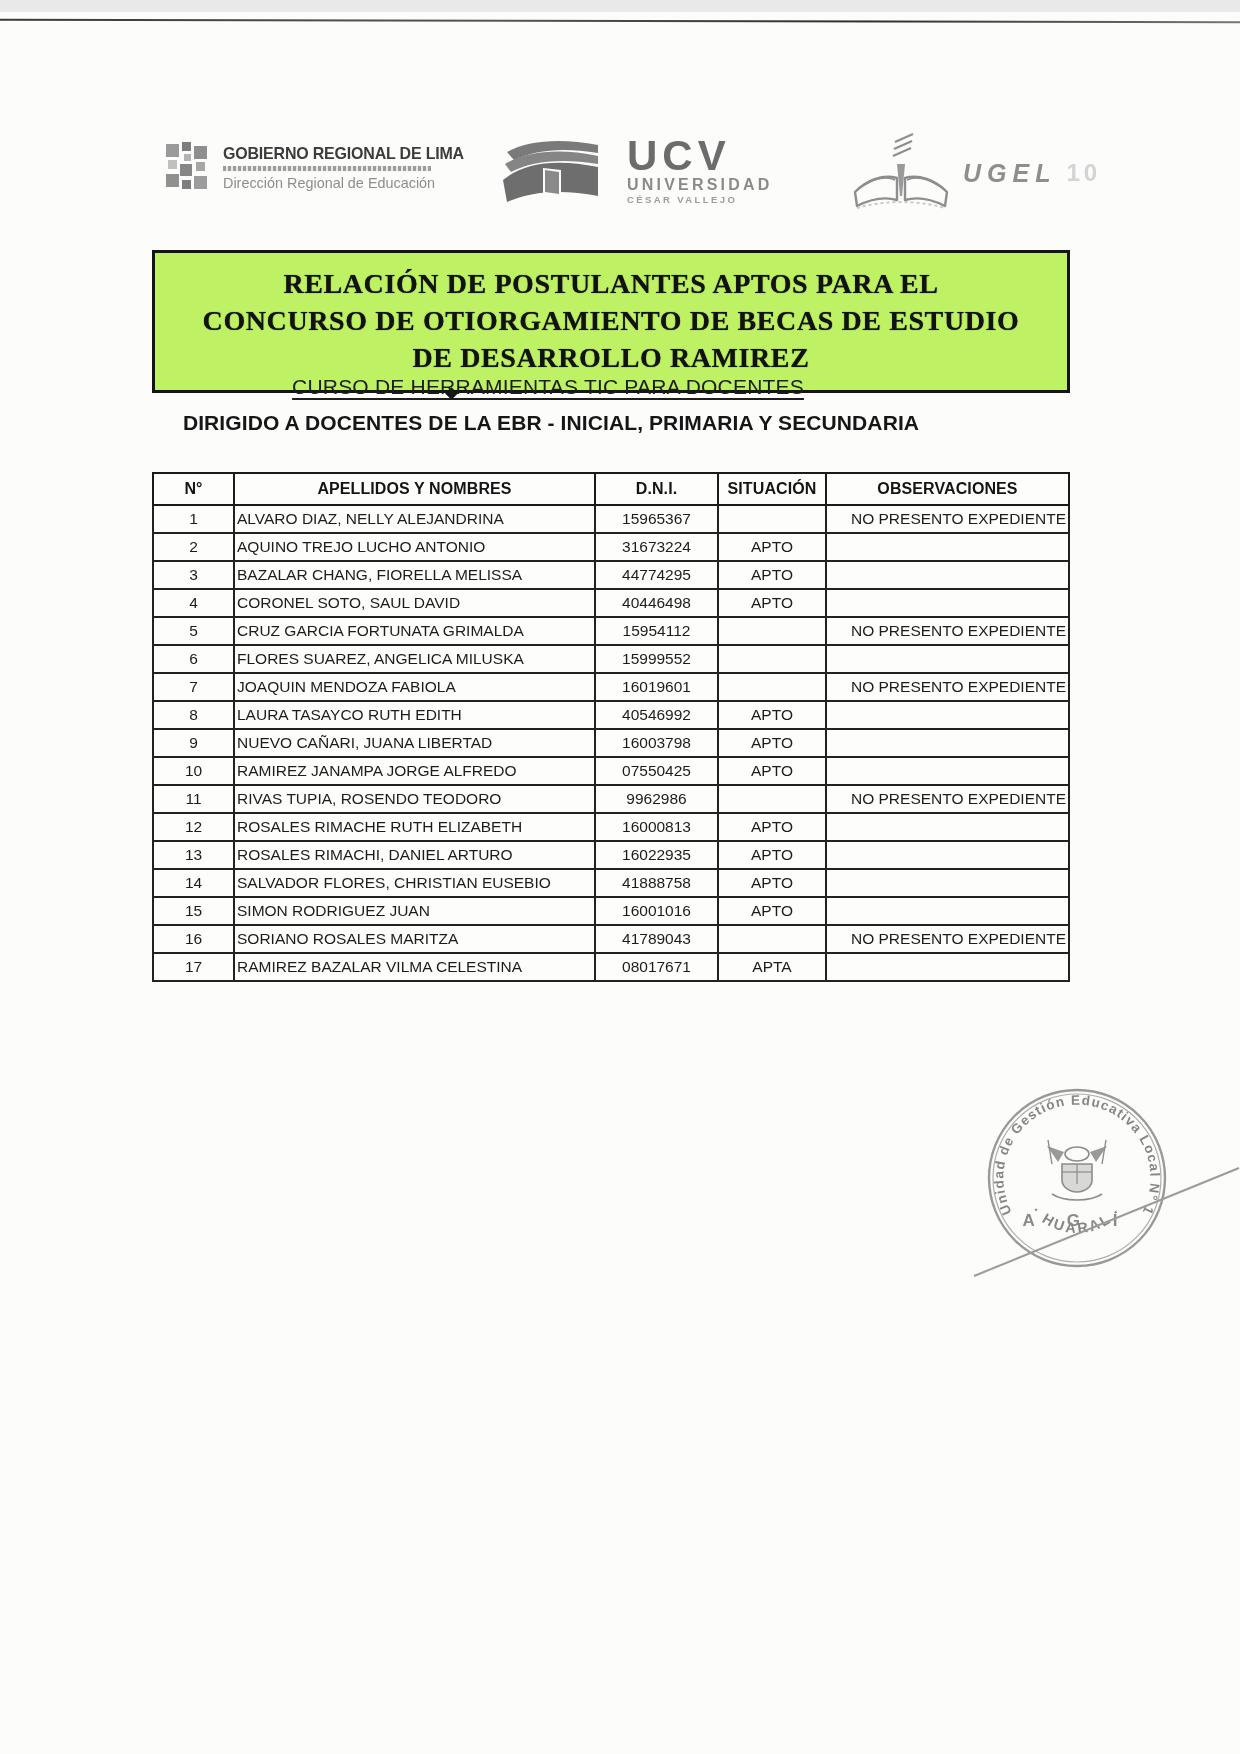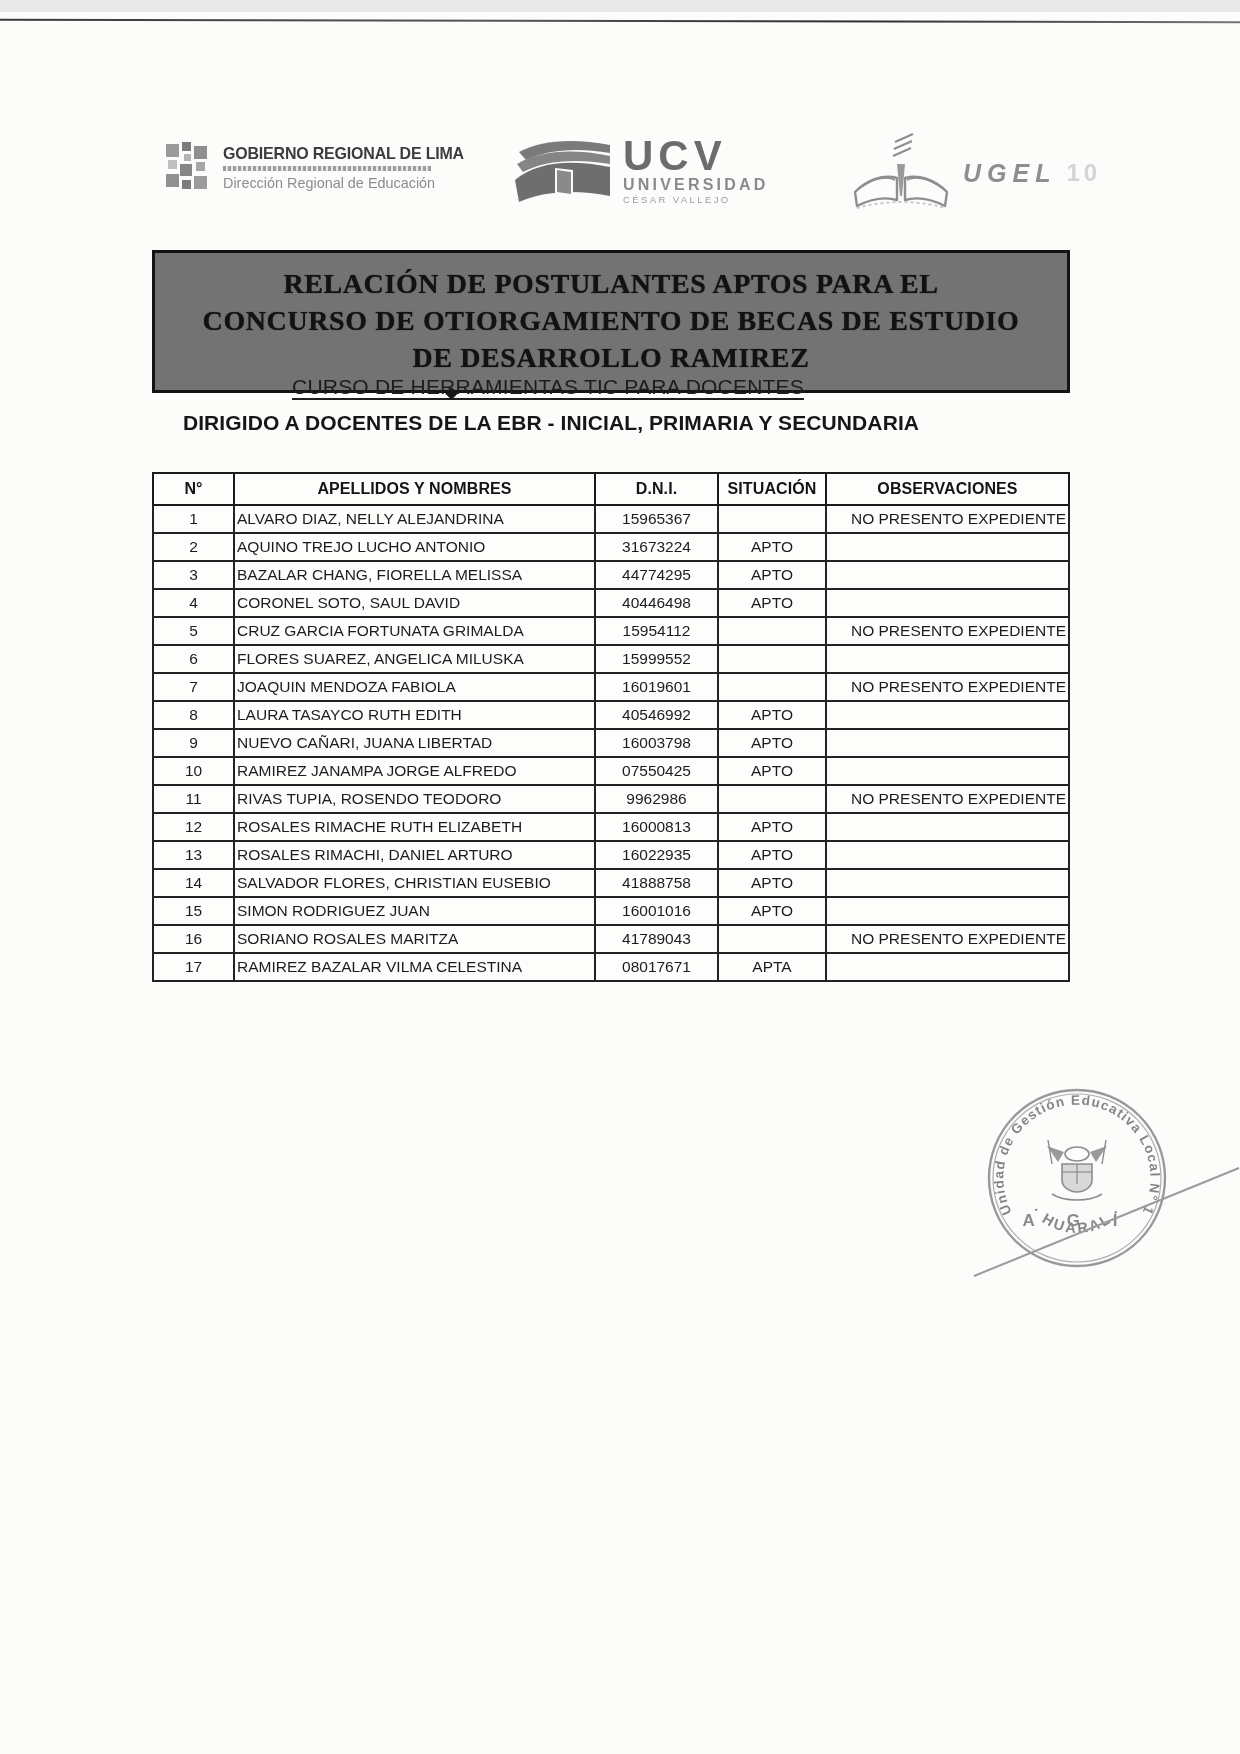--- a/index.html
+++ b/index.html
@@ -19,39 +19,39 @@
     transform:rotate(0.12deg);
   }
   
   .logos{position:absolute;left:0;top:0;width:1240px;height:220px;}
   .logo-left{position:absolute;left:164px;top:128px;display:flex;gap:11px;align-items:flex-start;}
   .gob-text{padding-top:4px;}
   .gob-title{font-size:17px;font-weight:bold;color:#3c3c3c;letter-spacing:-0.2px;transform:scaleX(.94);transform-origin:left;white-space:nowrap;}
   .gob-sep{height:5px;margin:2px 0 3px;width:208px;
     background:repeating-linear-gradient(90deg,#9d9d9d 0 3px,#e8e8e8 3px 5px);}
   .gob-sub{font-size:15px;color:#8d8d8d;transform:scaleX(.96);transform-origin:left;white-space:nowrap;}
-  .logo-center{position:absolute;left:513px;top:126px;display:flex;align-items:center;gap:10px;}
+  .logo-center{position:absolute;left:501px;top:126px;display:flex;align-items:center;gap:26px;}
   .ucv-text{display:flex;flex-direction:column;line-height:1;}
   .ucv-acronym{font-size:42px;font-weight:bold;color:#6c6c6c;letter-spacing:5px;line-height:.85;}
   .ucv-line1{font-size:16px;letter-spacing:3.2px;color:#8a8a8a;font-weight:bold;margin-top:3px;}
-  .ucv-line2{font-size:9.5px;letter-spacing:2.4px;color:#9c9c9c;font-weight:normal;margin-top:2px;}
+  .ucv-line2{font-size:9.5px;letter-spacing:2.4px;color:#9c9c9c;font-weight:bold;margin-top:2px;}
   .logo-right{position:absolute;left:845px;top:118px;display:flex;align-items:center;}
   .ugel-label{font-size:25px;font-weight:bold;letter-spacing:6px;color:#8e8e8e;margin-left:6px;font-style:italic;}
   .ugel-number{font-size:24px;font-weight:bold;letter-spacing:4px;color:#d4d4d6;margin-left:10px;}
   
   .title-box{
     position:absolute;left:152px;top:238px;width:904px;
     border:3px solid #141414;
     padding:12px 4px 14px;
     text-align:center;
     font-family:"Liberation Serif",serif;
     font-weight:bold;font-size:28px;line-height:37px;
     letter-spacing:.6px;color:#121212;
     text-shadow:0 0 1px rgba(0,0,0,.75);
-    background:#737373;
+    background:#bef264;
   }
   .title-diamond{position:absolute;left:292px;bottom:-8px;width:9px;height:9px;background:#161616;transform:rotate(45deg);}
   .subtitle1{
     position:absolute;left:0;top:363px;width:1096px;text-align:center;
     font-size:21px;color:#1d1d1d;text-decoration:underline;
     text-underline-offset:4px;letter-spacing:.2px;
   }
   .subtitle2{
     position:absolute;left:0;top:399px;width:1102px;text-align:center;
     font-size:21px;font-weight:bold;color:#161616;letter-spacing:.1px;

